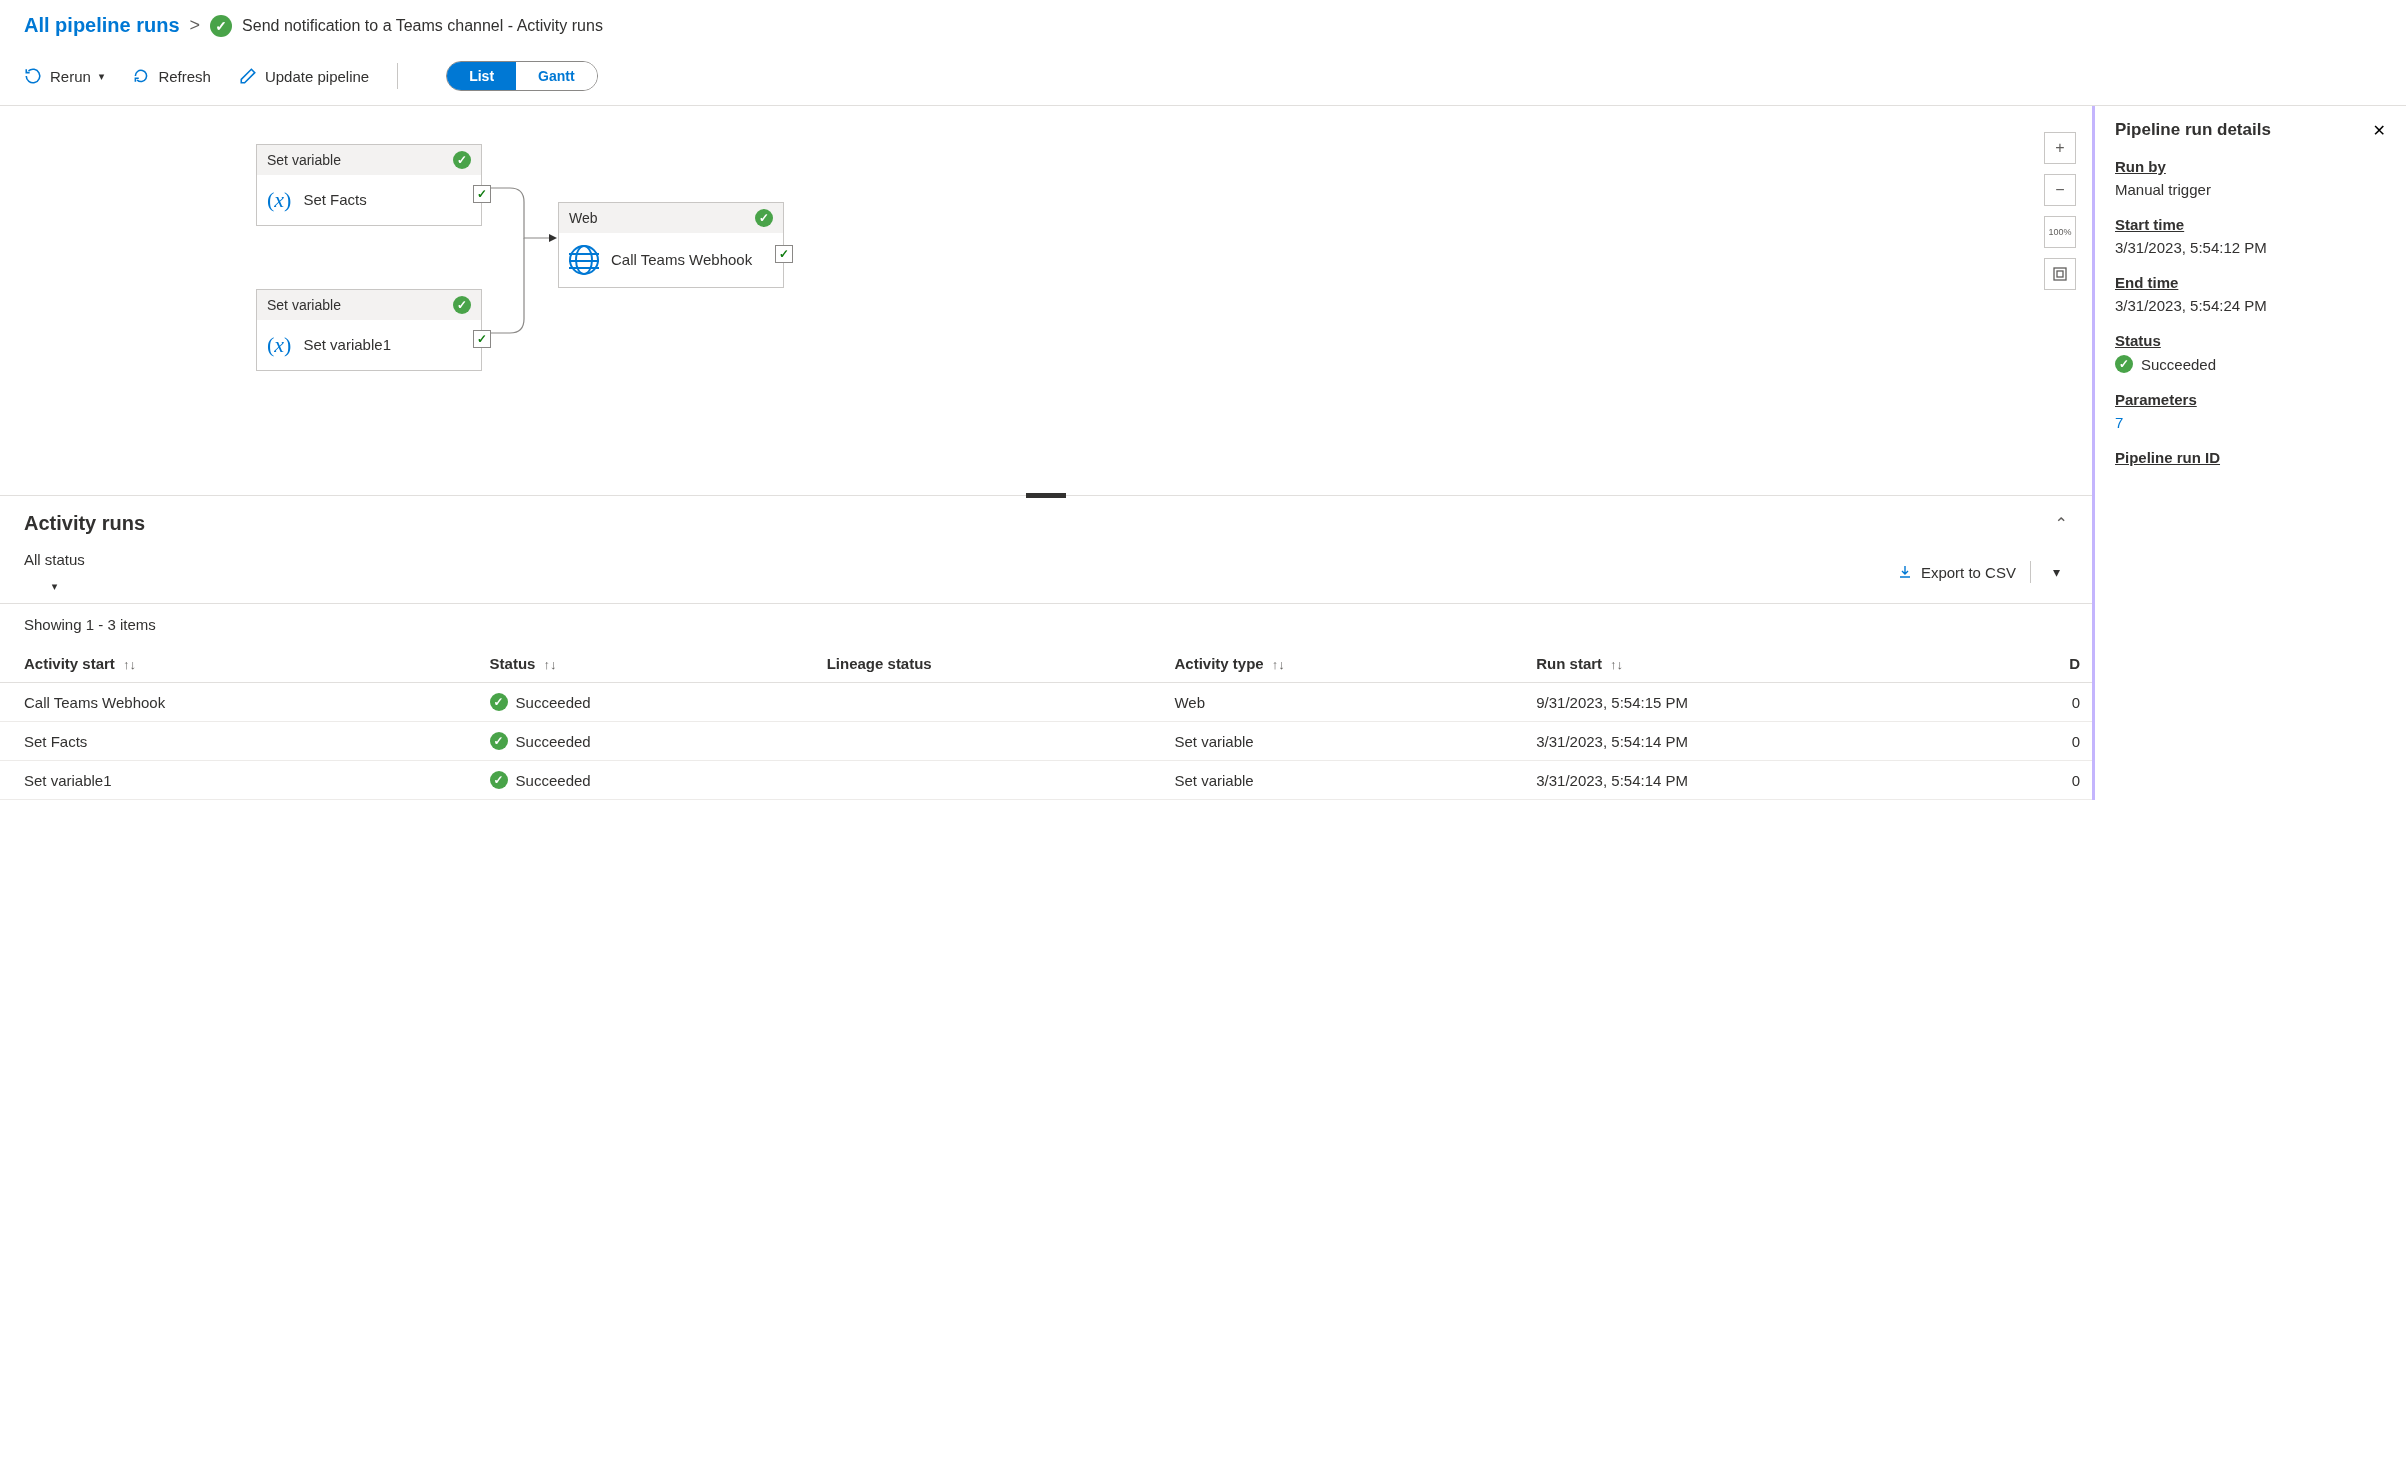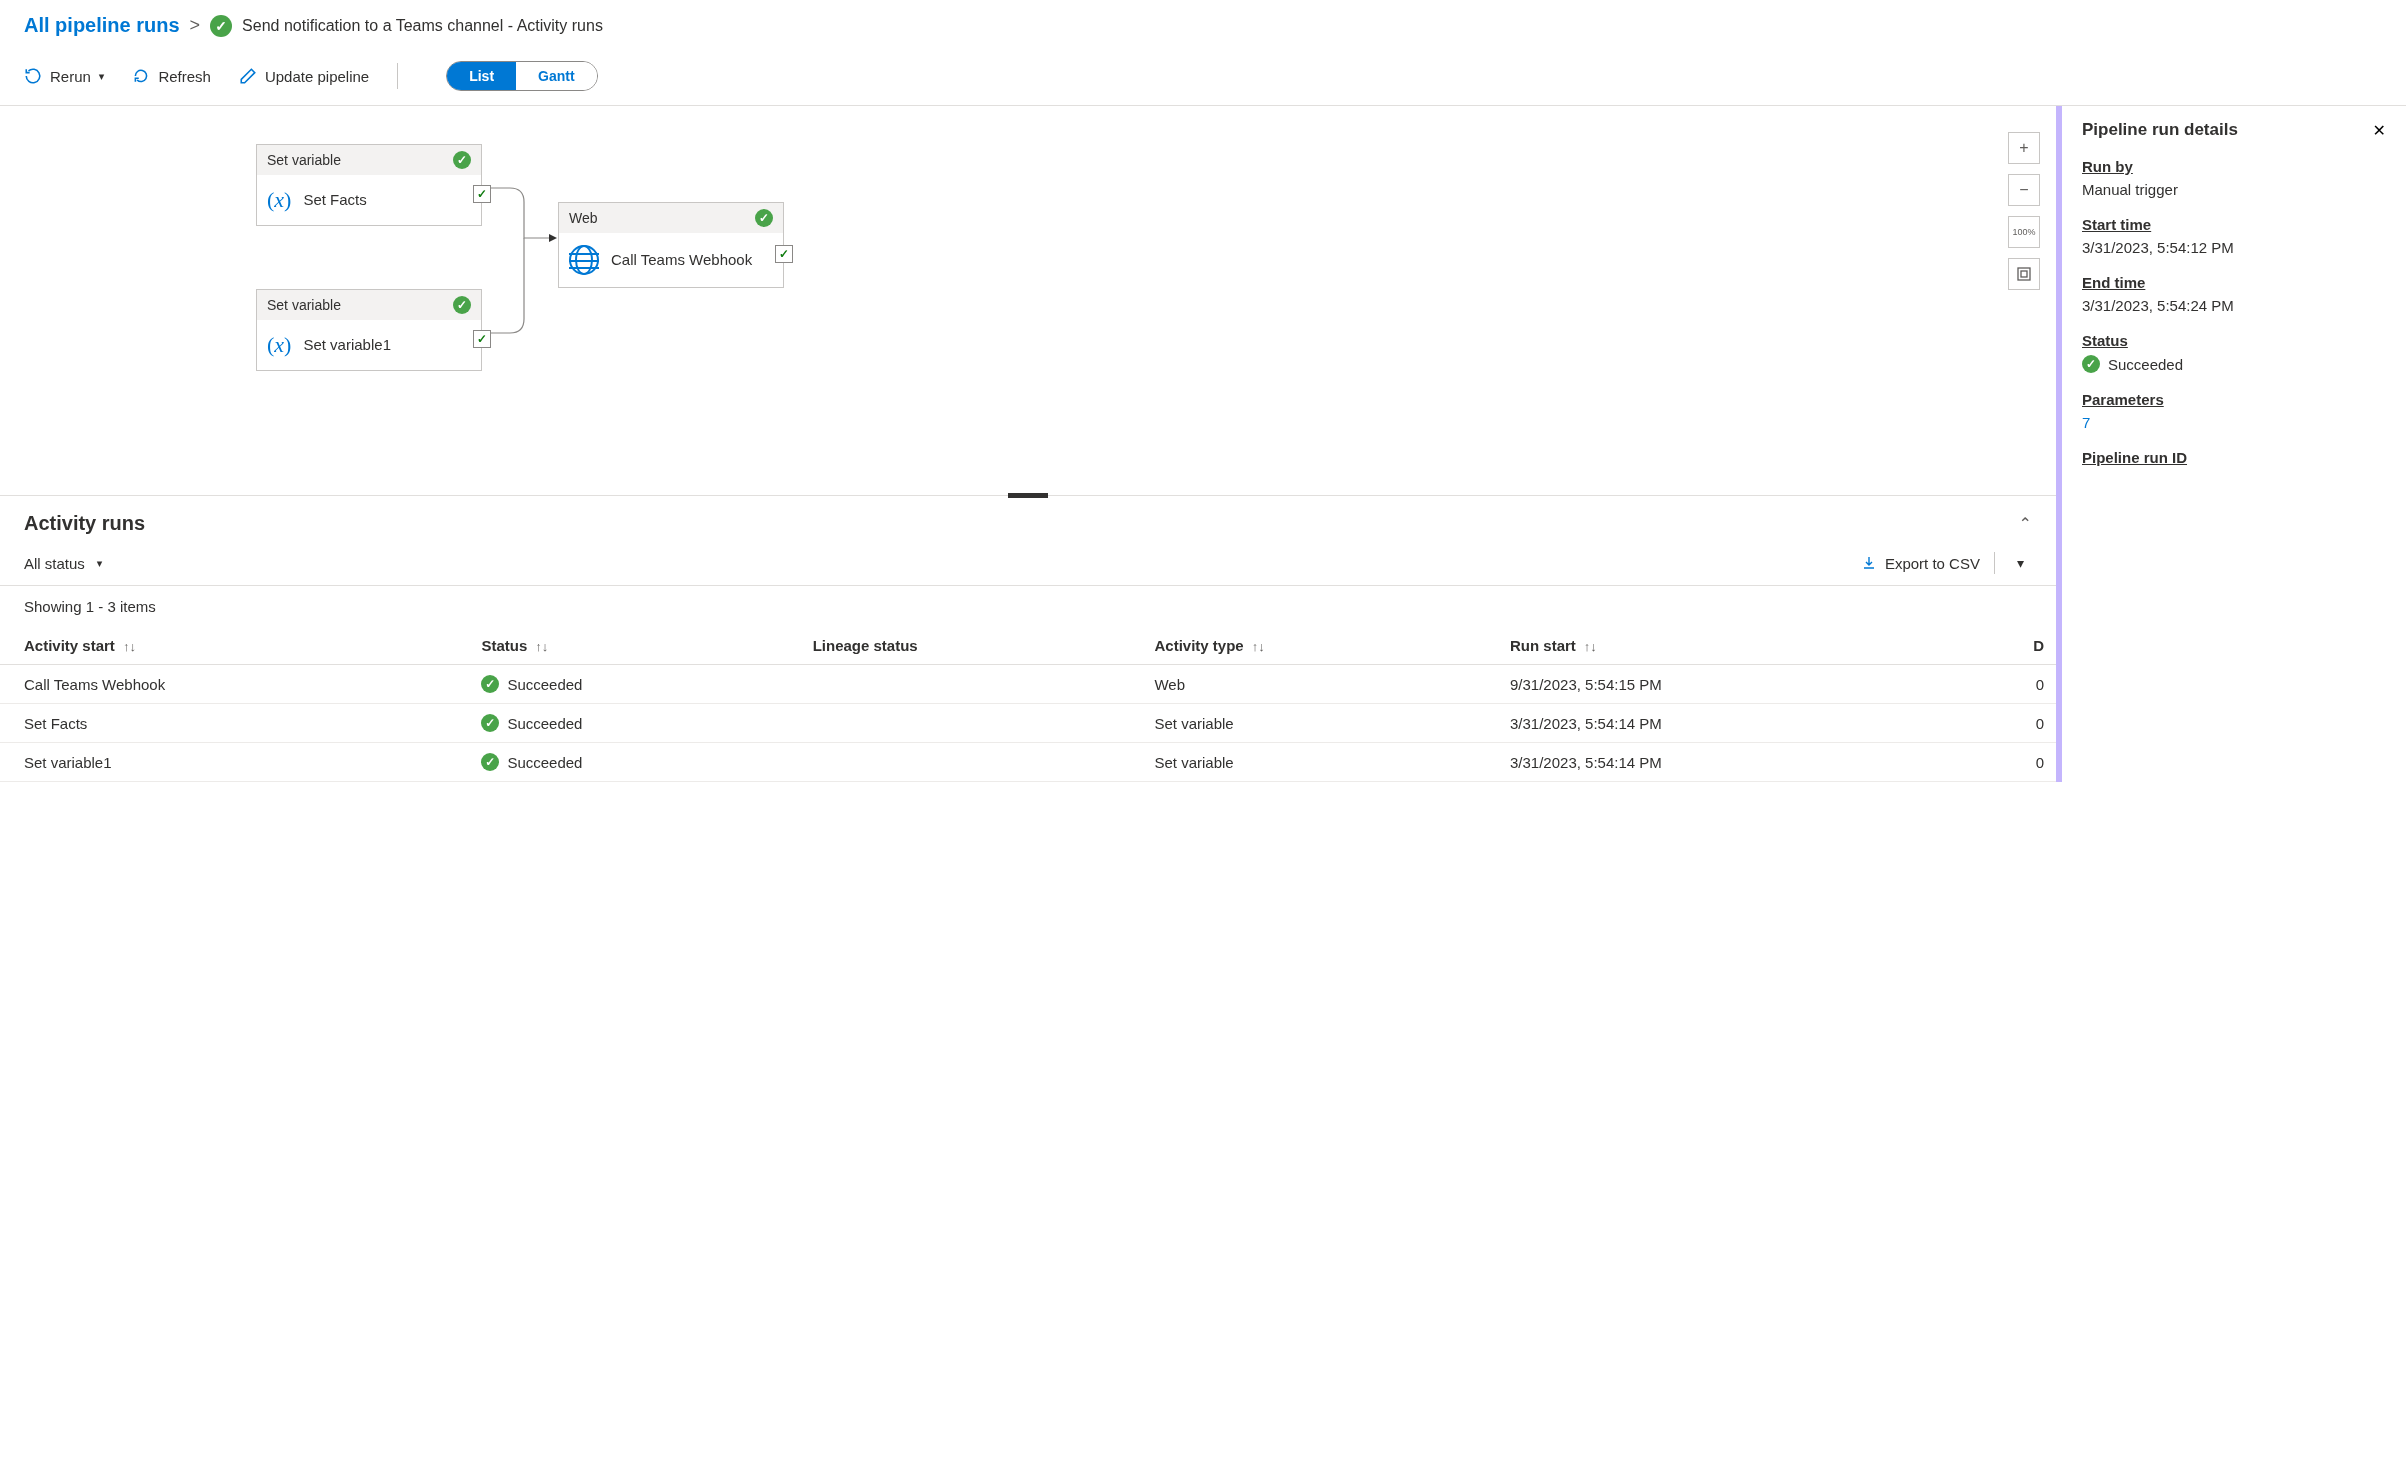--- a/index.html
+++ b/index.html
@@ -43,39 +43,39 @@
 
 
 .divider-handle { position: absolute; left: 50%; bottom: -3px; transform: translateX(-50%); width: 40px; height: 5px; background: #323130; }
 
 
 .section-header { display: flex; align-items: center; justify-content: space-between; padding: 16px 24px 10px; }
 .section-header h2 { font-size: 20px; font-weight: 600; }
 .collapse-btn { background: none; border: none; cursor: pointer; font-size: 16px; color: #605e5c; }
 
 .filter-bar { display: flex; align-items: center; justify-content: space-between; padding: 6px 24px 10px; border-bottom: 1px solid #e1dfdd; }
-.filter-left { display: flex; align-items: center; gap: 12px; font-size: 15px; cursor: pointer; }
+.filter-left { display: flex; align-items: center; gap: 12px; font-size: 15px; cursor: pointer; flex-direction: column; }
 .filter-right { display: flex; align-items: center; gap: 14px; }
 .export-btn { display: flex; align-items: flex-start; gap: 8px; background: none; border: none; font-size: 15px; cursor: pointer; color: #323130; }
 .more-btn { background: none; border: none; cursor: pointer; font-size: 14px; color: #323130; padding: 4px 8px; }
 .sep-v { width: 1px; height: 22px; background: #c8c6c4; }
 
 .showing { padding: 12px 24px; font-size: 15px; color: #323130; }
 
 
 .table { width: 100%; border-collapse: collapse; }
 .table th { text-align: left; font-weight: 600; font-size: 15px; padding: 10px 12px; border-bottom: 1px solid #e1dfdd; }
 .table th:first-child { padding-left: 24px; }
 .table td { padding: 10px 12px; font-size: 15px; border-bottom: 1px solid #edebe9; }
 .table td:first-child { padding-left: 24px; }
 .sort-icon { font-size: 13px; color: #605e5c; margin-left: 8px; }
 .status-cell { display: flex; align-items: center; gap: 8px; }
 
 
-.details { width: 350px; border-left: 6px solid #c4b5fd; padding: 14px 20px; }
+.details { width: 314px; border-left: 3px solid #c4b5fd; padding: 14px 20px; }
 .details-header { display: flex; align-items: center; justify-content: space-between; margin-bottom: 18px; }
 .details-header h3 { font-size: 17px; font-weight: 600; }
 .close-btn { background: none; border: none; cursor: pointer; font-size: 16px; }
 .detail-label { font-size: 15px; font-weight: 600; margin-bottom: 6px; text-decoration: underline; }
 .detail-value { font-size: 15px; margin-bottom: 18px; }
 .detail-value.link { color: #0078d4; cursor: pointer; }
 .status-row { display: flex; align-items: center; gap: 8px; }
 
 
 .check-circle { width: 18px; height: 18px; border-radius: 50%; background: #49a349; display: inline-flex; align-items: center; justify-content: center; flex-shrink: 0; }

